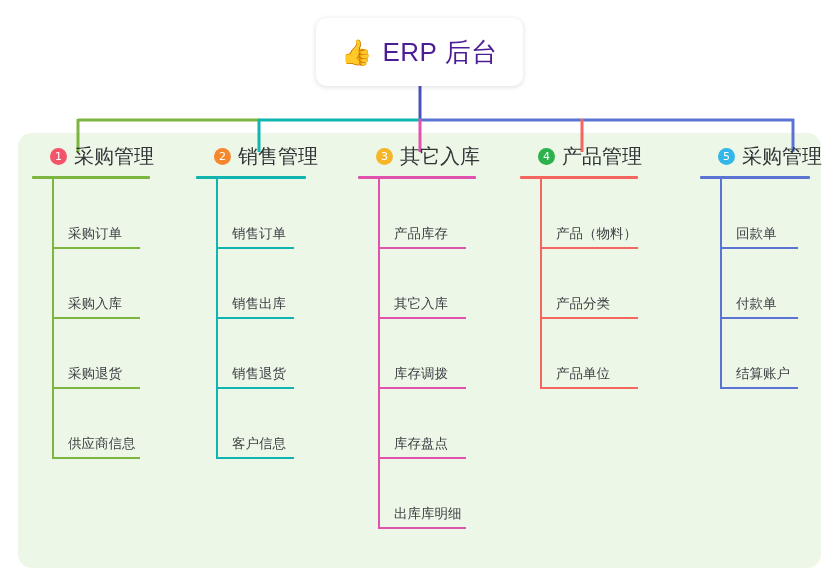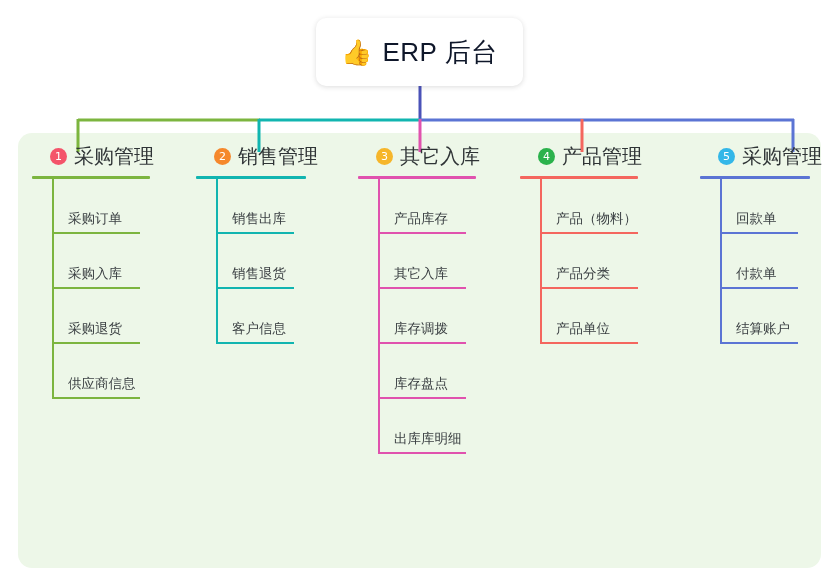--- a/index.html
+++ b/index.html
@@ -43,21 +43,21 @@
     justify-content: center;
     gap: 10px;
   }
   #root-node .thumb {
     font-size: 25px;
     line-height: 1;
     display: inline-block;
   }
   #root-node .root-text {
     font-size: 26px;
-    color: #0f172a;
+    color: #4c1d95;
     letter-spacing: 0.5px;
     white-space: nowrap;
   }
 
   
   #connectors {
     position: absolute;
     left: 0; top: 0;
     width: 839px; height: 588px;
     pointer-events: none;
@@ -95,21 +95,21 @@
     margin-top: 7px;
     border-radius: 1px;
   }
 
   .leaf-wrap {
     margin-top: 0;
     padding-left: 20px;
   }
   .leaf {
     position: relative;
-    height: 55px;
+    height: 70px;
     display: flex;
     align-items: flex-end;
     padding-bottom: 6px;
     padding-left: 16px;
   }
   .leaf .spine {
     position: absolute;
     left: 0; top: 0; bottom: 0;
     width: 2px;
   }
@@ -188,20 +188,25 @@
       <div class="column" style="left: 196px;">
         <div class="col-head">
           <span class="badge" style="background: rgb(245, 136, 44);">2</span>
           <span class="col-title">销售管理</span>
         </div>
         <div class="head-rule" style="background: rgb(17, 181, 176); width: 110px; margin-left: 0px;"></div>
         <div class="leaf-wrap">
           <div class="leaf">
             <span class="spine" style="background: rgb(17, 181, 176);"></span>
             <span class="rule" style="background: rgb(17, 181, 176); width: 78px;"></span>
+            <span class="leaf-label">销售订单</span>
+          </div>
+          <div class="leaf">
+            <span class="spine" style="background: rgb(17, 181, 176);"></span>
+            <span class="rule" style="background: rgb(17, 181, 176); width: 78px;"></span>
             <span class="leaf-label">销售出库</span>
           </div>
           <div class="leaf">
             <span class="spine" style="background: rgb(17, 181, 176);"></span>
             <span class="rule" style="background: rgb(17, 181, 176); width: 78px;"></span>
             <span class="leaf-label">销售退货</span>
           </div>
           <div class="leaf">
             <span class="spine" style="background: rgb(17, 181, 176);"></span>
             <span class="rule" style="background: rgb(17, 181, 176); width: 78px;"></span>

